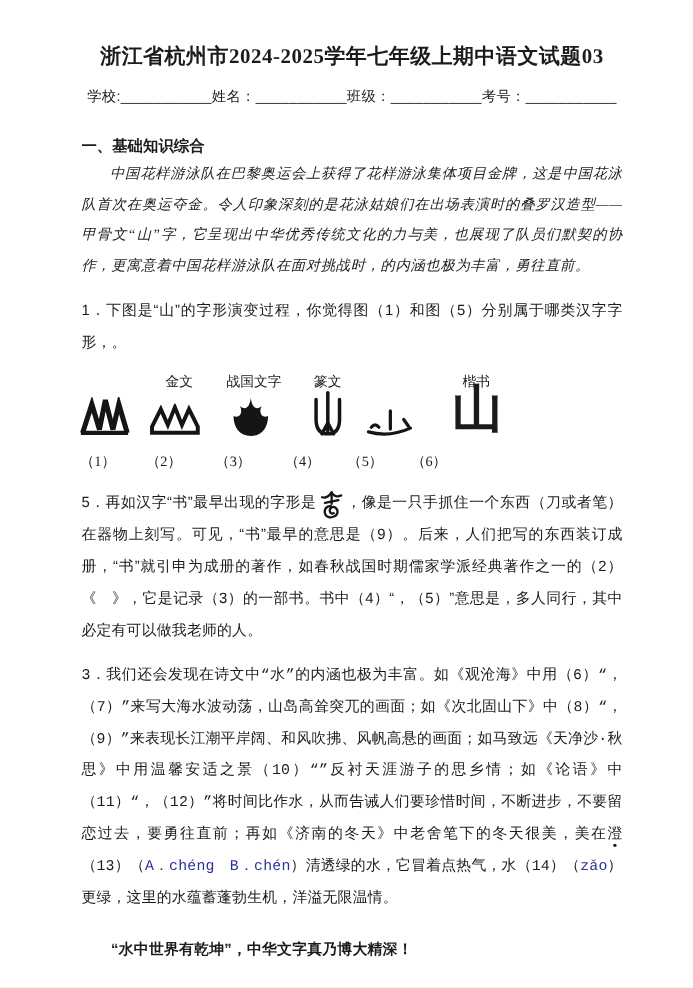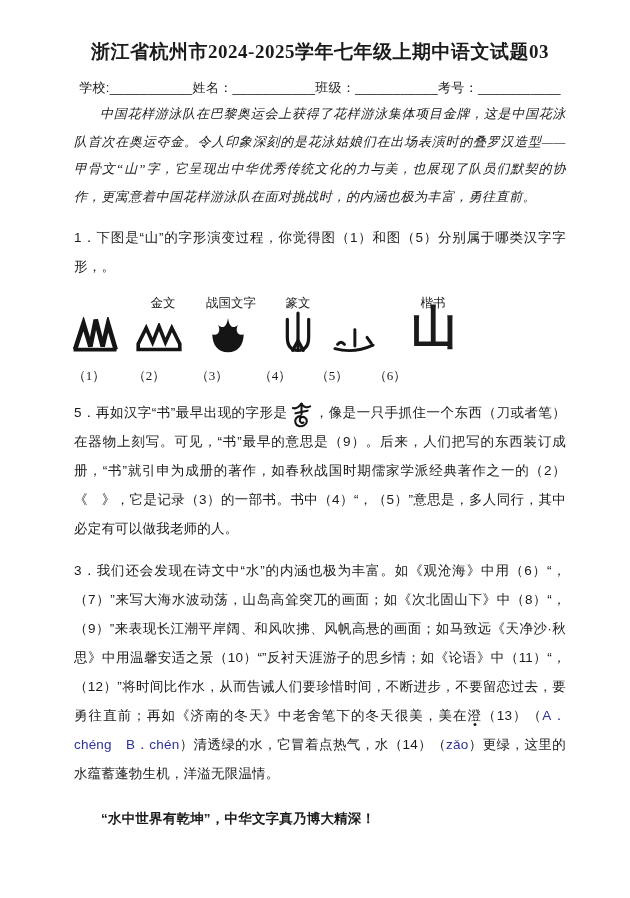--- a/index.html
+++ b/index.html
@@ -47,21 +47,21 @@
     letter-spacing:0.6px;
   }
   .qpara{
     font-size:13.5px;
     line-height:29px;
     text-align:justify;
     letter-spacing:0.2px;
   }
   .q1{margin-top:1px;}
   .q2{margin-top:7px;}
-  .q3{margin-top:12px;}
+  .q3{margin-top:12px;font-family:Liberation Mono, monospace;}
   .closing{
     text-indent:2em;
     margin-top:16px;
     font-weight:bold;
   }
   
   .fig{
     position:relative;
     height:96px;
     margin-top:3px;
@@ -115,20 +115,21 @@
 </style>
 </head>
 <body>
 
 <div class="page">
 
   <h1 class="title">浙江省杭州市2024-2025学年七年级上期中语文试题03</h1>
 
   <div class="info-line">学校:___________姓名：___________班级：___________考号：___________</div>
 
+  <div class="sec-heading">一、基础知识综合</div>
 
   <p class="intro">中国花样游泳队在巴黎奥运会上获得了花样游泳集体项目金牌，这是中国花泳队首次在奥运夺金。令人印象深刻的是花泳姑娘们在出场表演时的叠罗汉造型——甲骨文“山”字，它呈现出中华优秀传统文化的力与美，也展现了队员们默契的协作，更寓意着中国花样游泳队在面对挑战时，的内涵也极为丰富，勇往直前。</p>
 
   <p class="qpara q1">1．下图是“山”的字形演变过程，你觉得图（1）和图（5）分别属于哪类汉字字形，。</p>
 
   <div class="fig">
     <span class="fig-label" style="left:89px">金文</span>
     <span class="fig-label" style="left:157px">战国文字</span>
     <span class="fig-label" style="left:224px">篆文</span>
     <span class="fig-label" style="left:359px">楷书</span>

